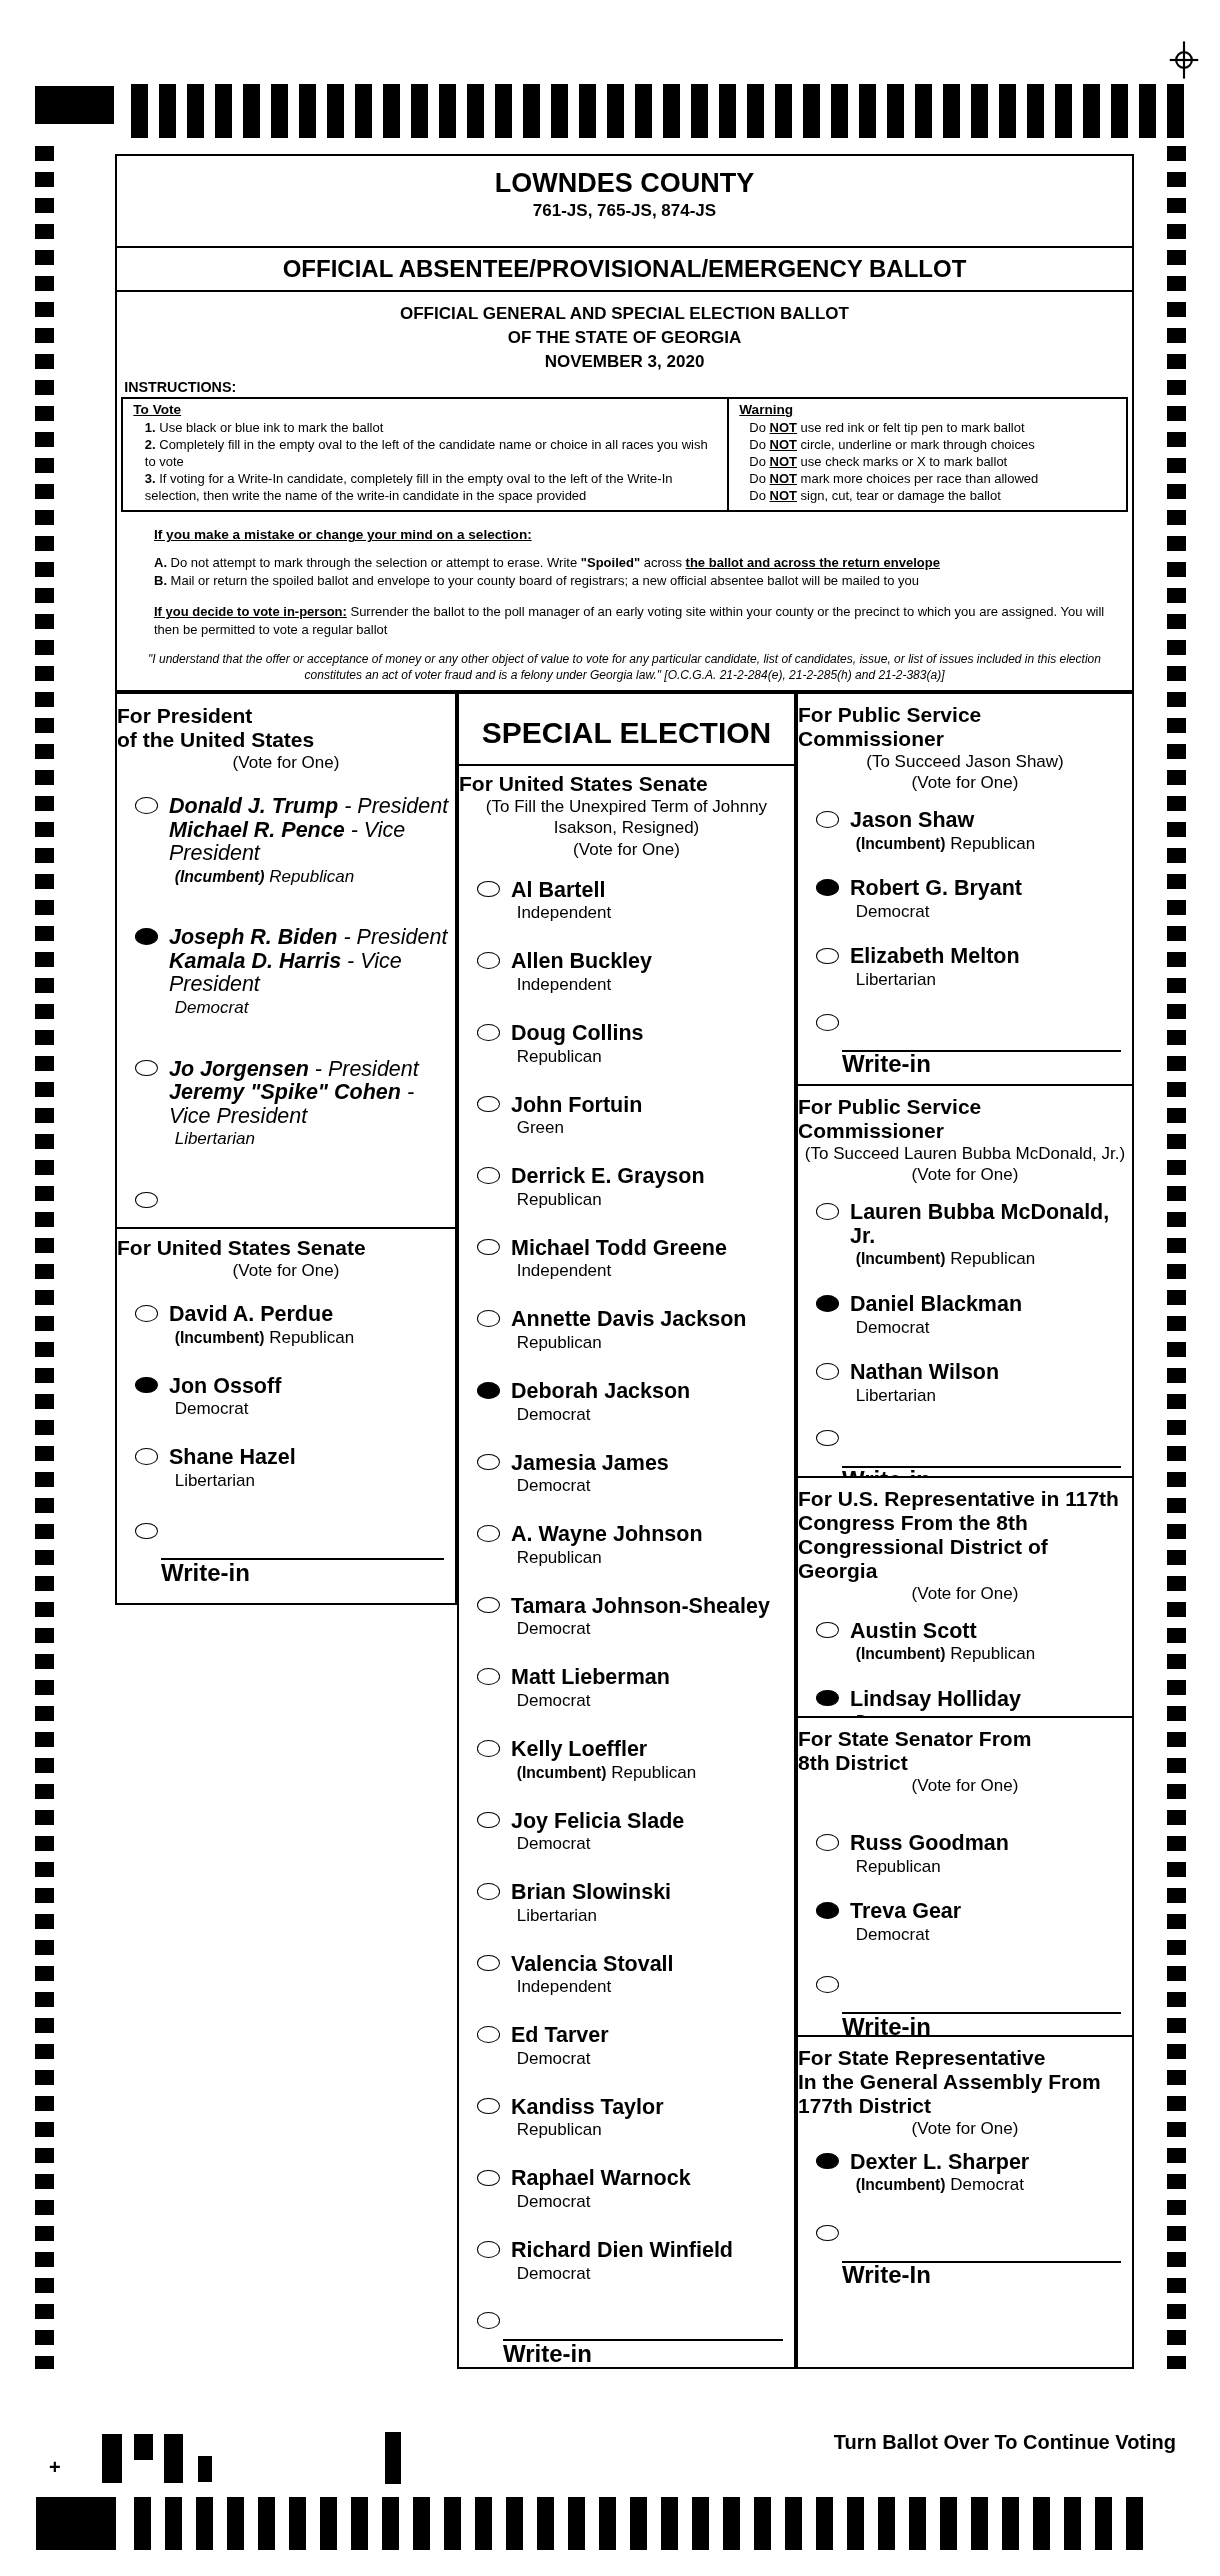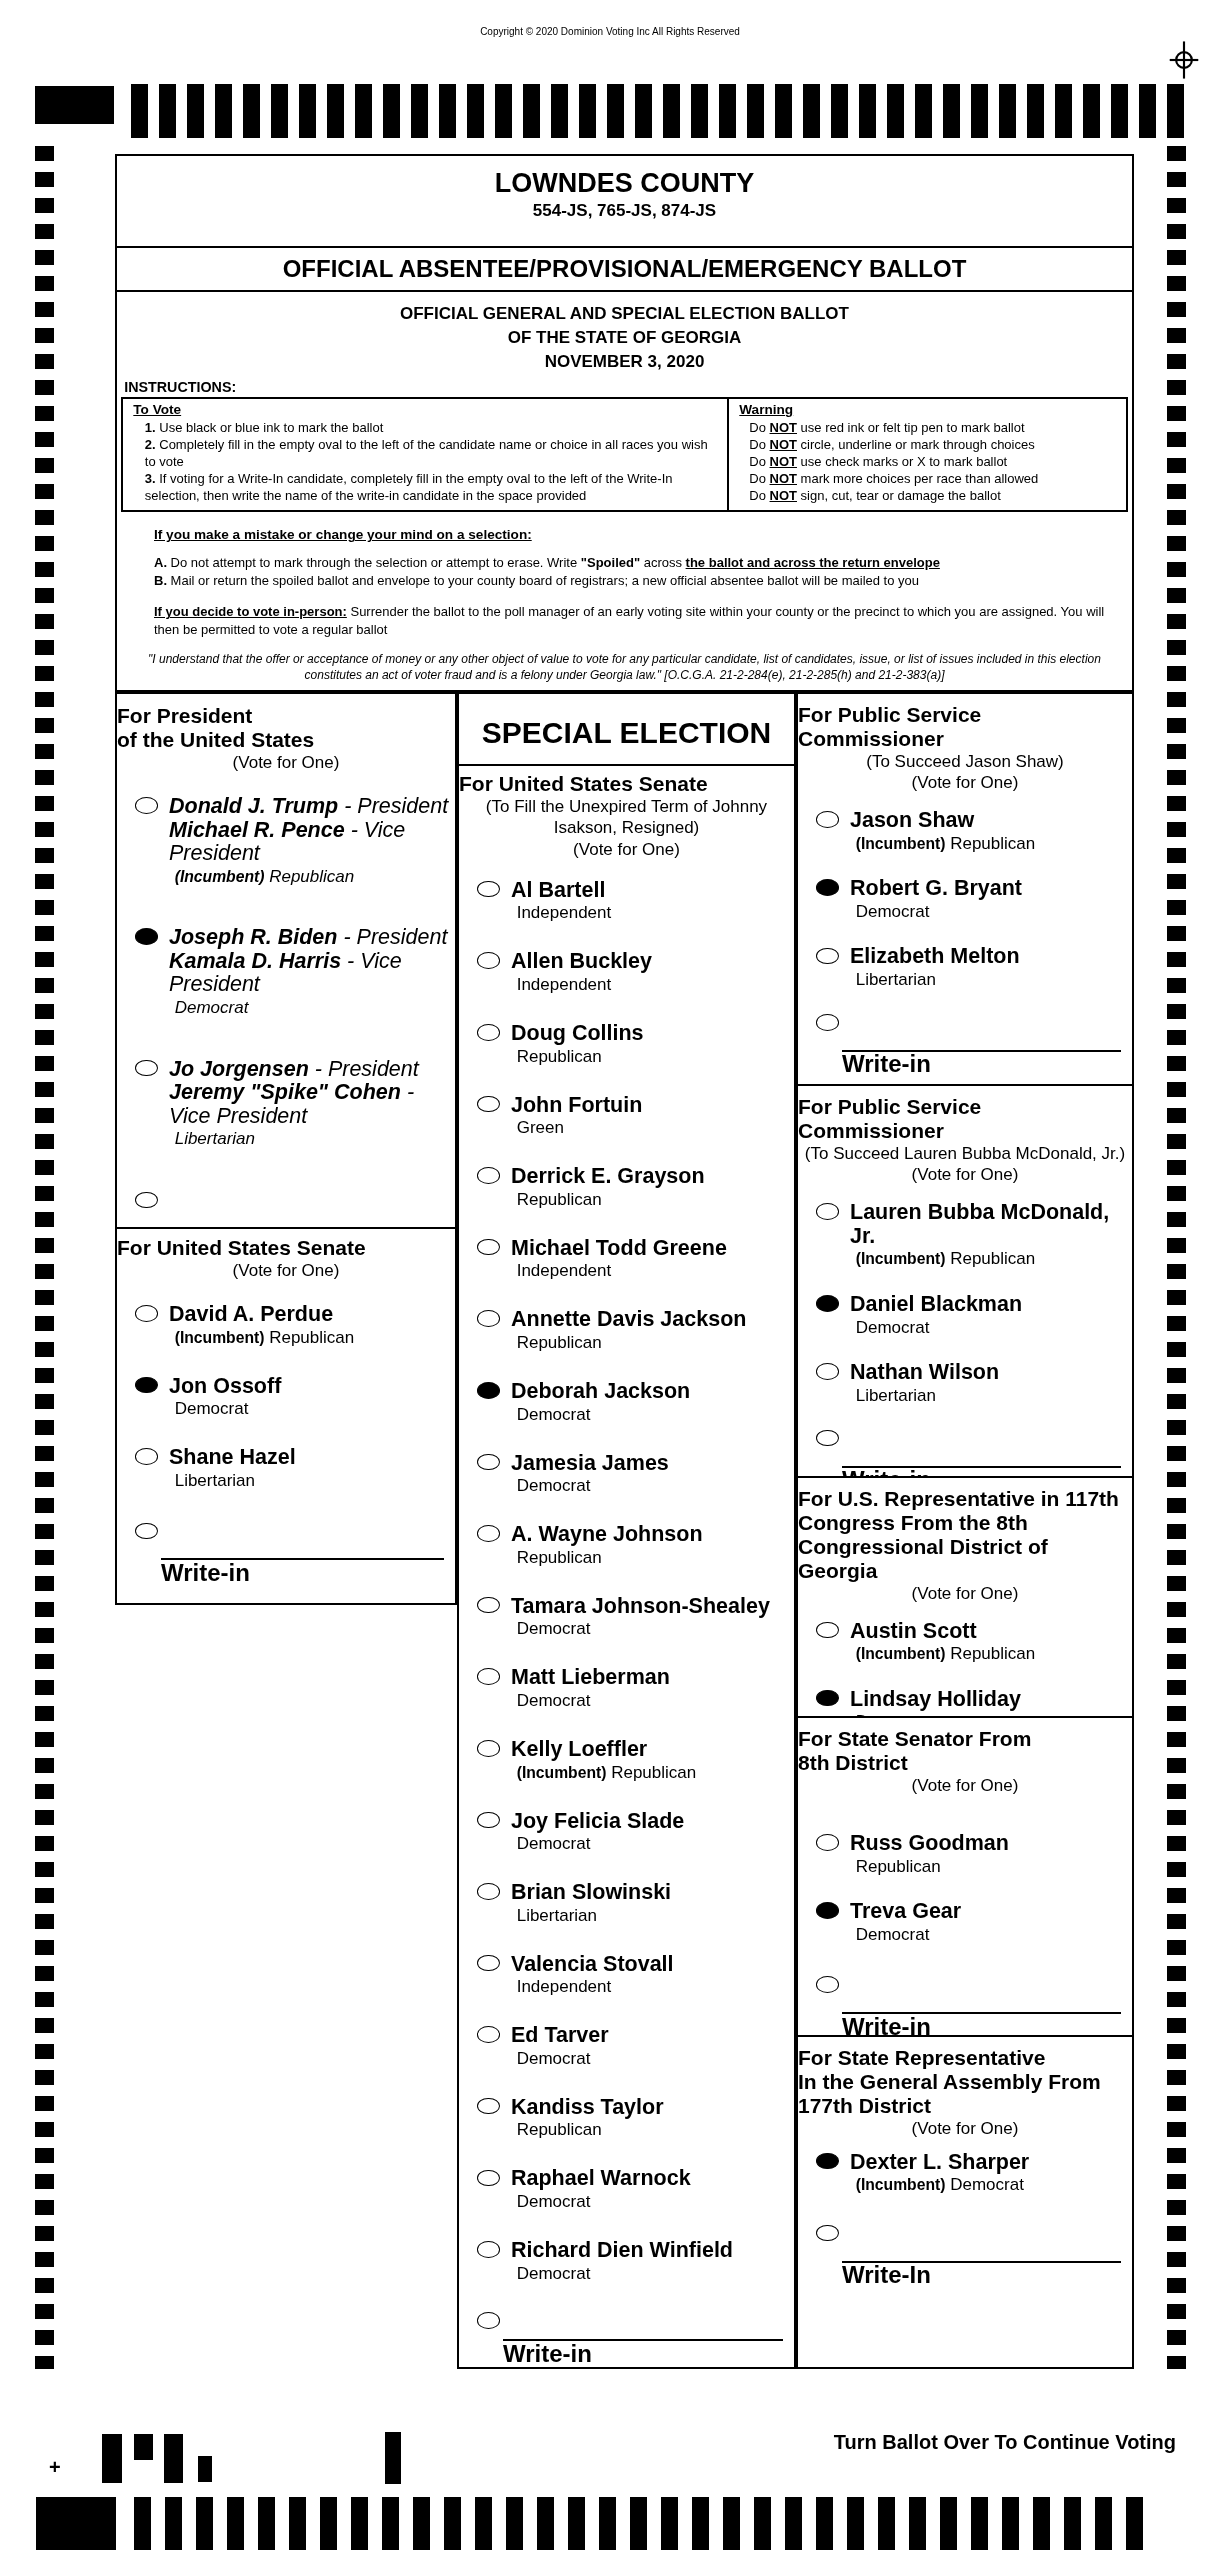--- a/index.html
+++ b/index.html
@@ -70,37 +70,36 @@
   .pt{font-size:17px;line-height:21.5px;padding-left:5.7px;}
   .pt .inc{font-weight:bold;font-size:15.7px;}
   .writein{margin:18.6px 11.5px 0 44px;border-top:2.1px solid #000;padding-top:1.4px;}
   .wlabel{font-weight:bold;font-size:24px;line-height:21.5px;padding-bottom:4.3px;}
 </style>
 </head>
 <body>
 
 <div id="page">
 
-  <div class="copyright">Copyright © 2020 Dominion Voting Inc  All Rights Reserved</div>
 
   <svg class="crosshair" width="40" height="40" viewBox="0 0 56 56">
     <line x1="28" y1="2" x2="28" y2="54" stroke="#000" stroke-width="3"></line>
     <line x1="8" y1="28" x2="48" y2="28" stroke="#000" stroke-width="3"></line>
     <circle cx="28" cy="28" r="11" fill="none" stroke="#000" stroke-width="3"></circle>
   </svg>
 
   <div class="top-block"></div>
   <div class="top-strip"></div>
   <div class="left-marks"></div>
   <div class="right-marks"></div>
 
   <div class="header-box">
     <div class="county-band">
       <div class="county">LOWNDES COUNTY</div>
-      <div class="precincts">554-JS, 765-JS, 874-JS</div>
+      <div class="precincts">761-JS, 765-JS, 874-JS</div>
     </div>
     <div class="type-band">OFFICIAL ABSENTEE/PROVISIONAL/EMERGENCY BALLOT</div>
     <div class="elect">OFFICIAL GENERAL AND SPECIAL ELECTION BALLOT</div>
     <div class="elect" style="margin-top:0;">OF THE STATE OF GEORGIA</div>
     <div class="elect" style="margin-top:0;">NOVEMBER 3, 2020</div>
     <div class="instr-label">INSTRUCTIONS:</div>
 
     <div class="inst-row">
       <div class="to-vote">
         <div class="ins-h">To Vote</div>

